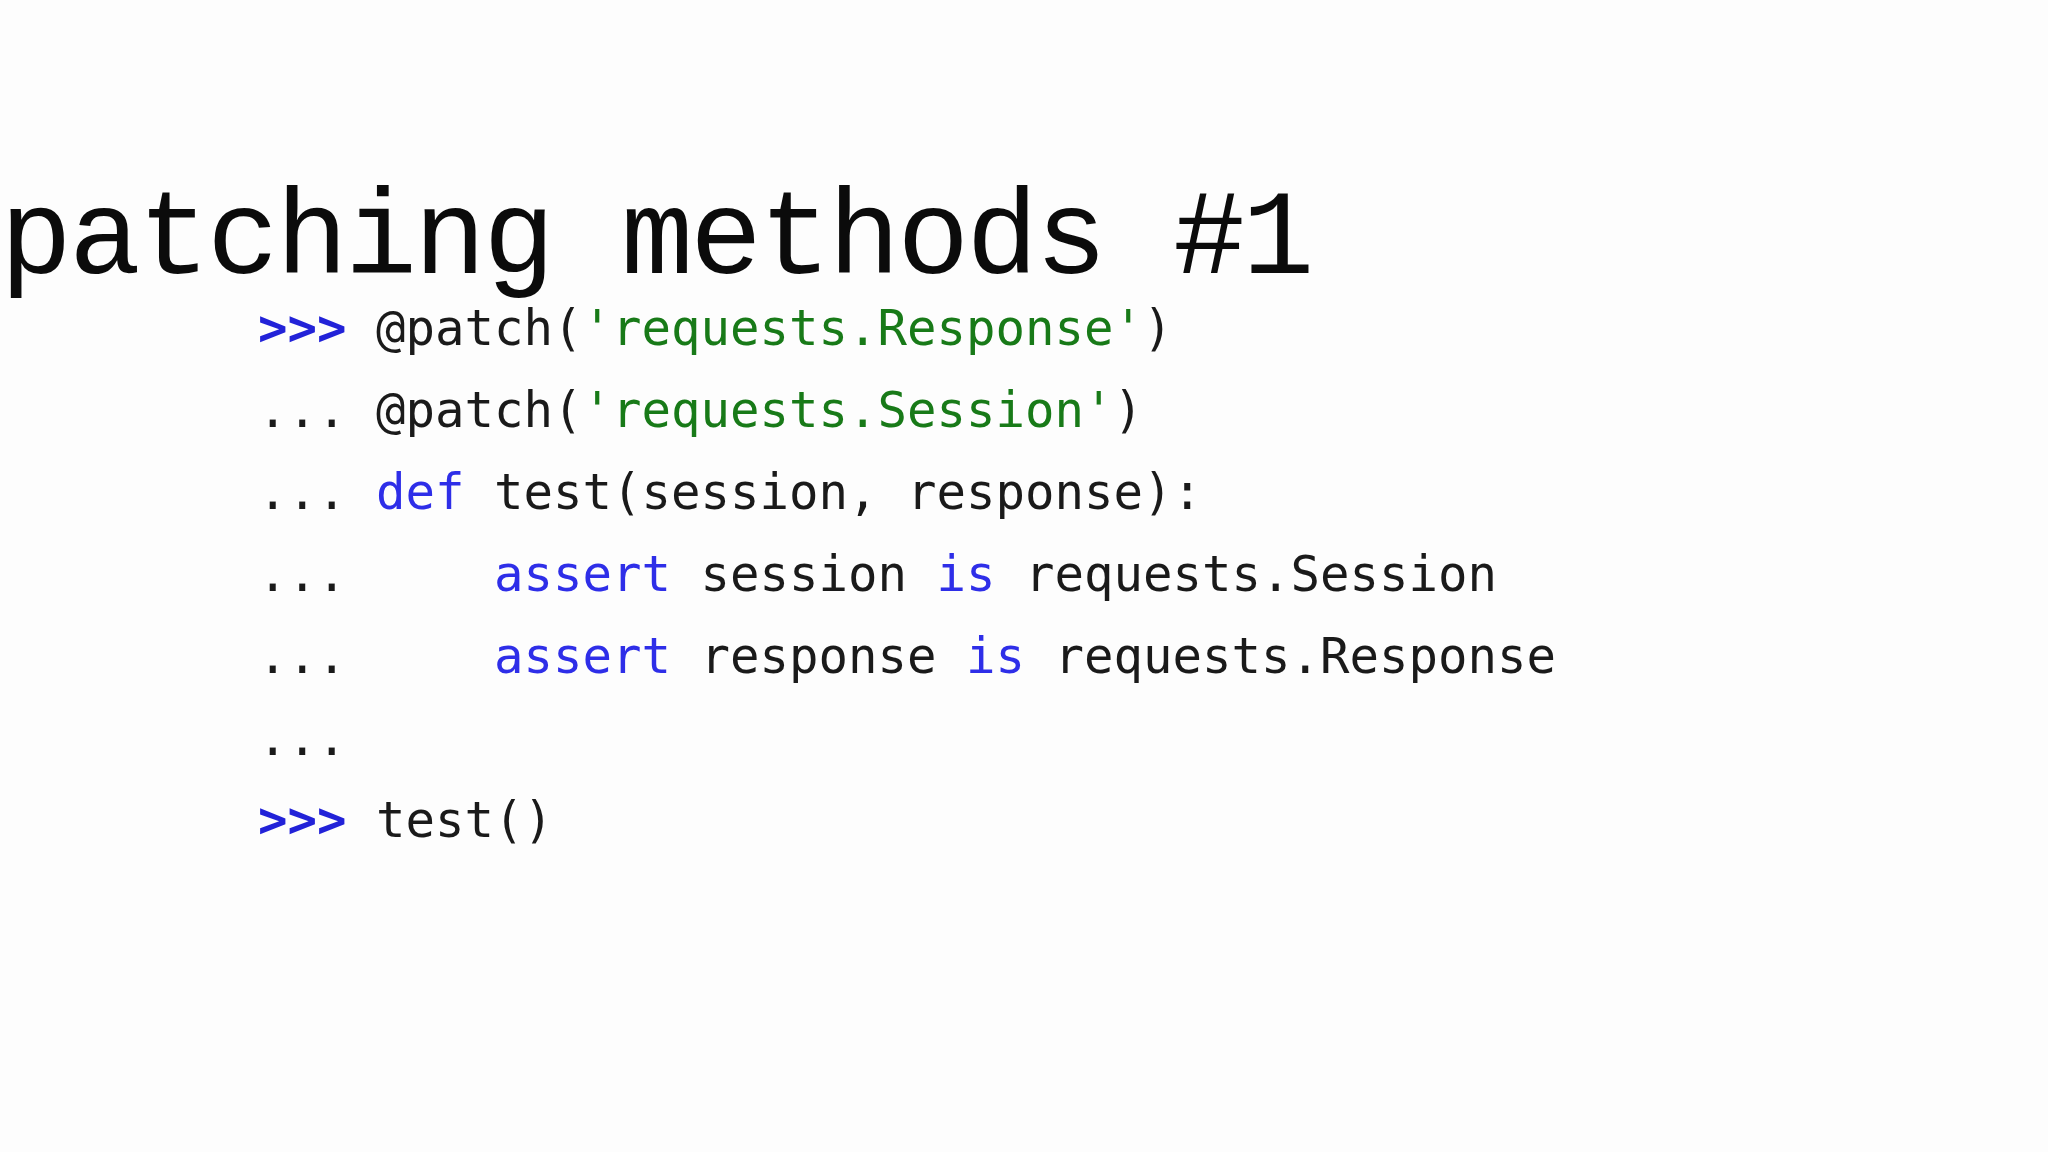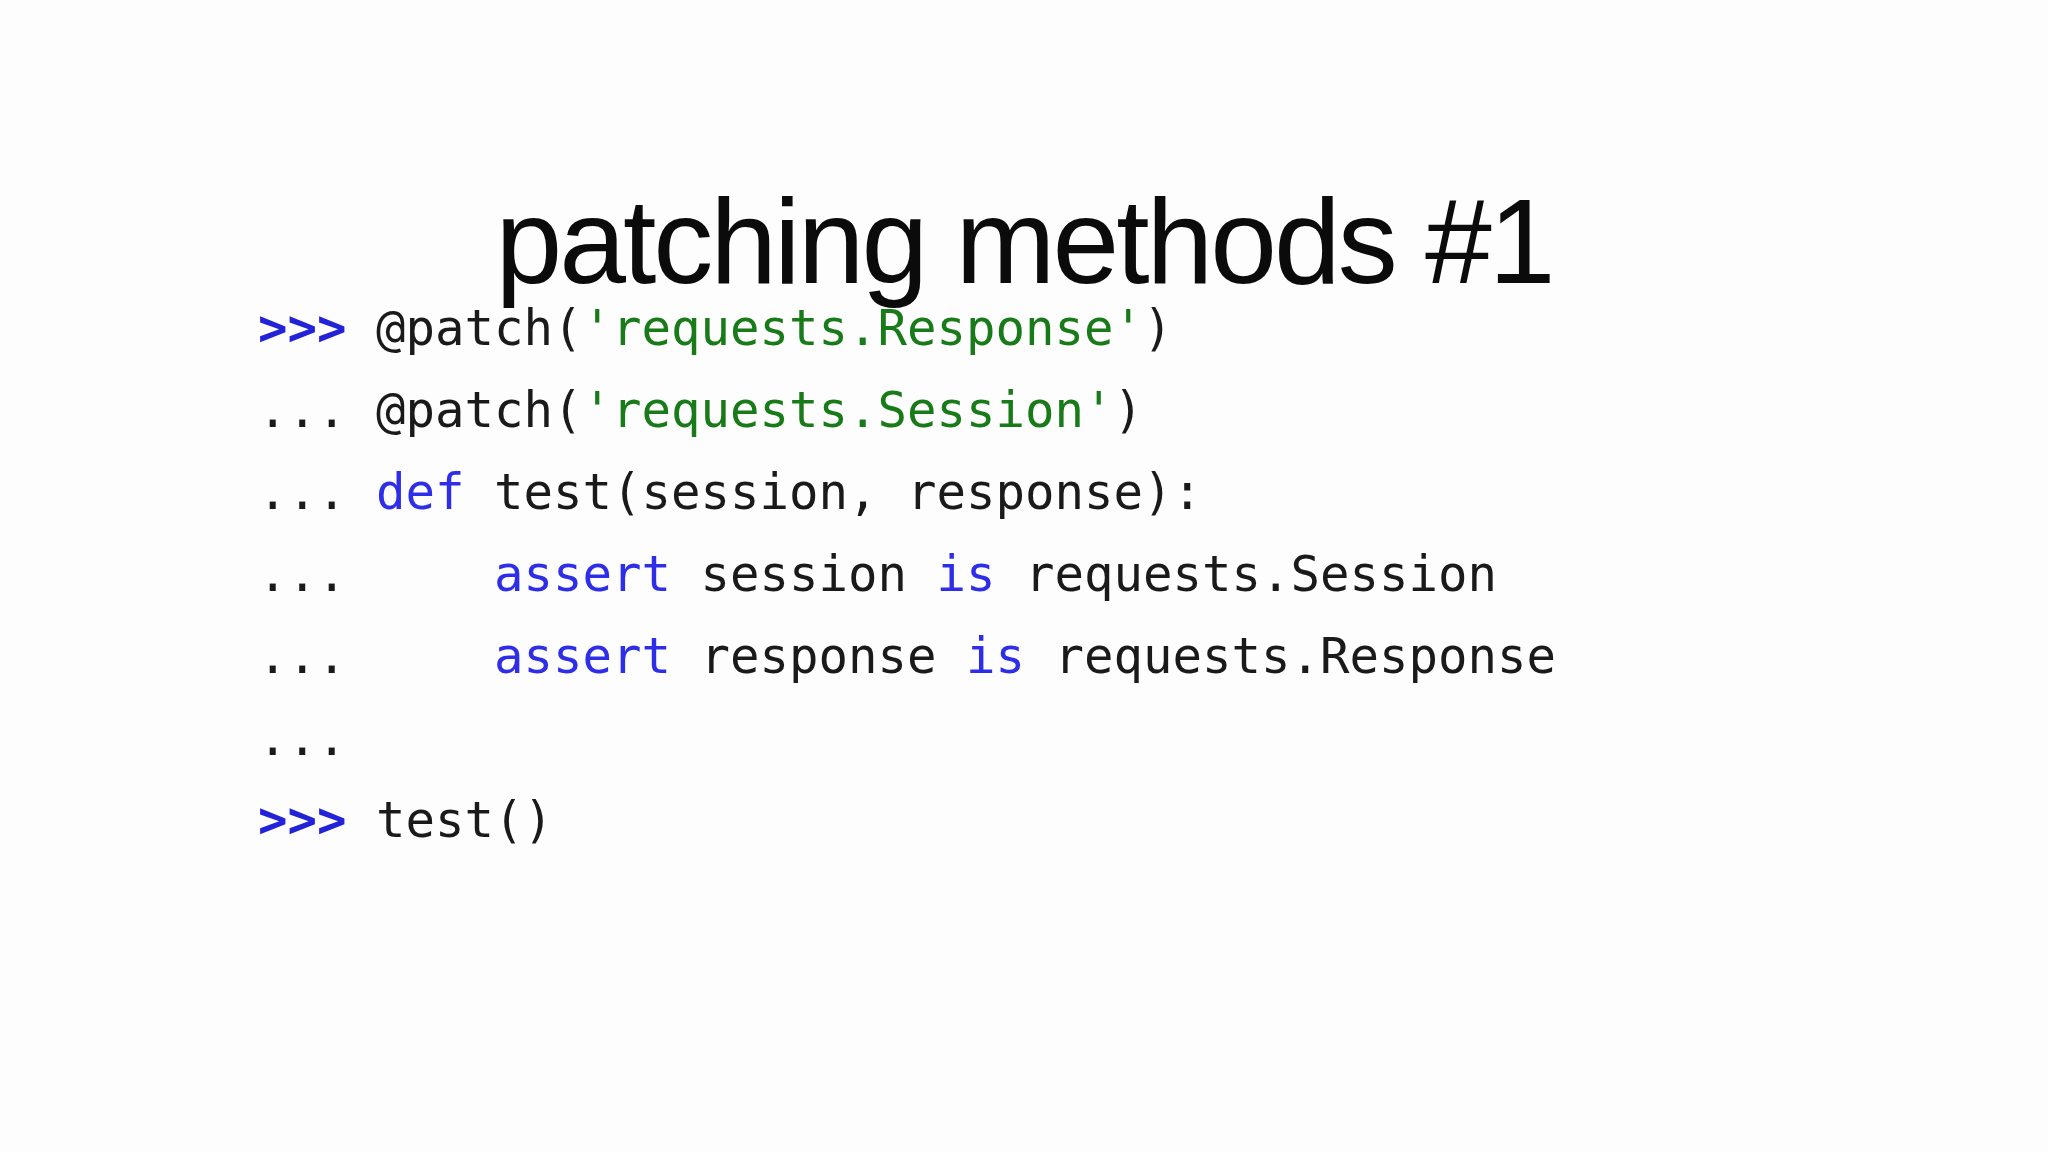--- a/index.html
+++ b/index.html
@@ -16,22 +16,22 @@
   }
   .slide {
     position: absolute;
     inset: 0;
   }
   .slide-title {
     position: absolute;
     top: 98px;
     left: 0;
     right: 0;
-    text-align: center;
-    font-family: Liberation Sans, sans-serif;
+    text-align: left;
+    font-family: Liberation Mono, monospace;
     font-size: 120px;
     font-weight: 400;
     letter-spacing: -0.025em;
     color: var(--title, #0b0b0b);
     line-height: 1.05;
     white-space: nowrap;
   }
   .code-block {
     position: absolute;
     left: 258px;

